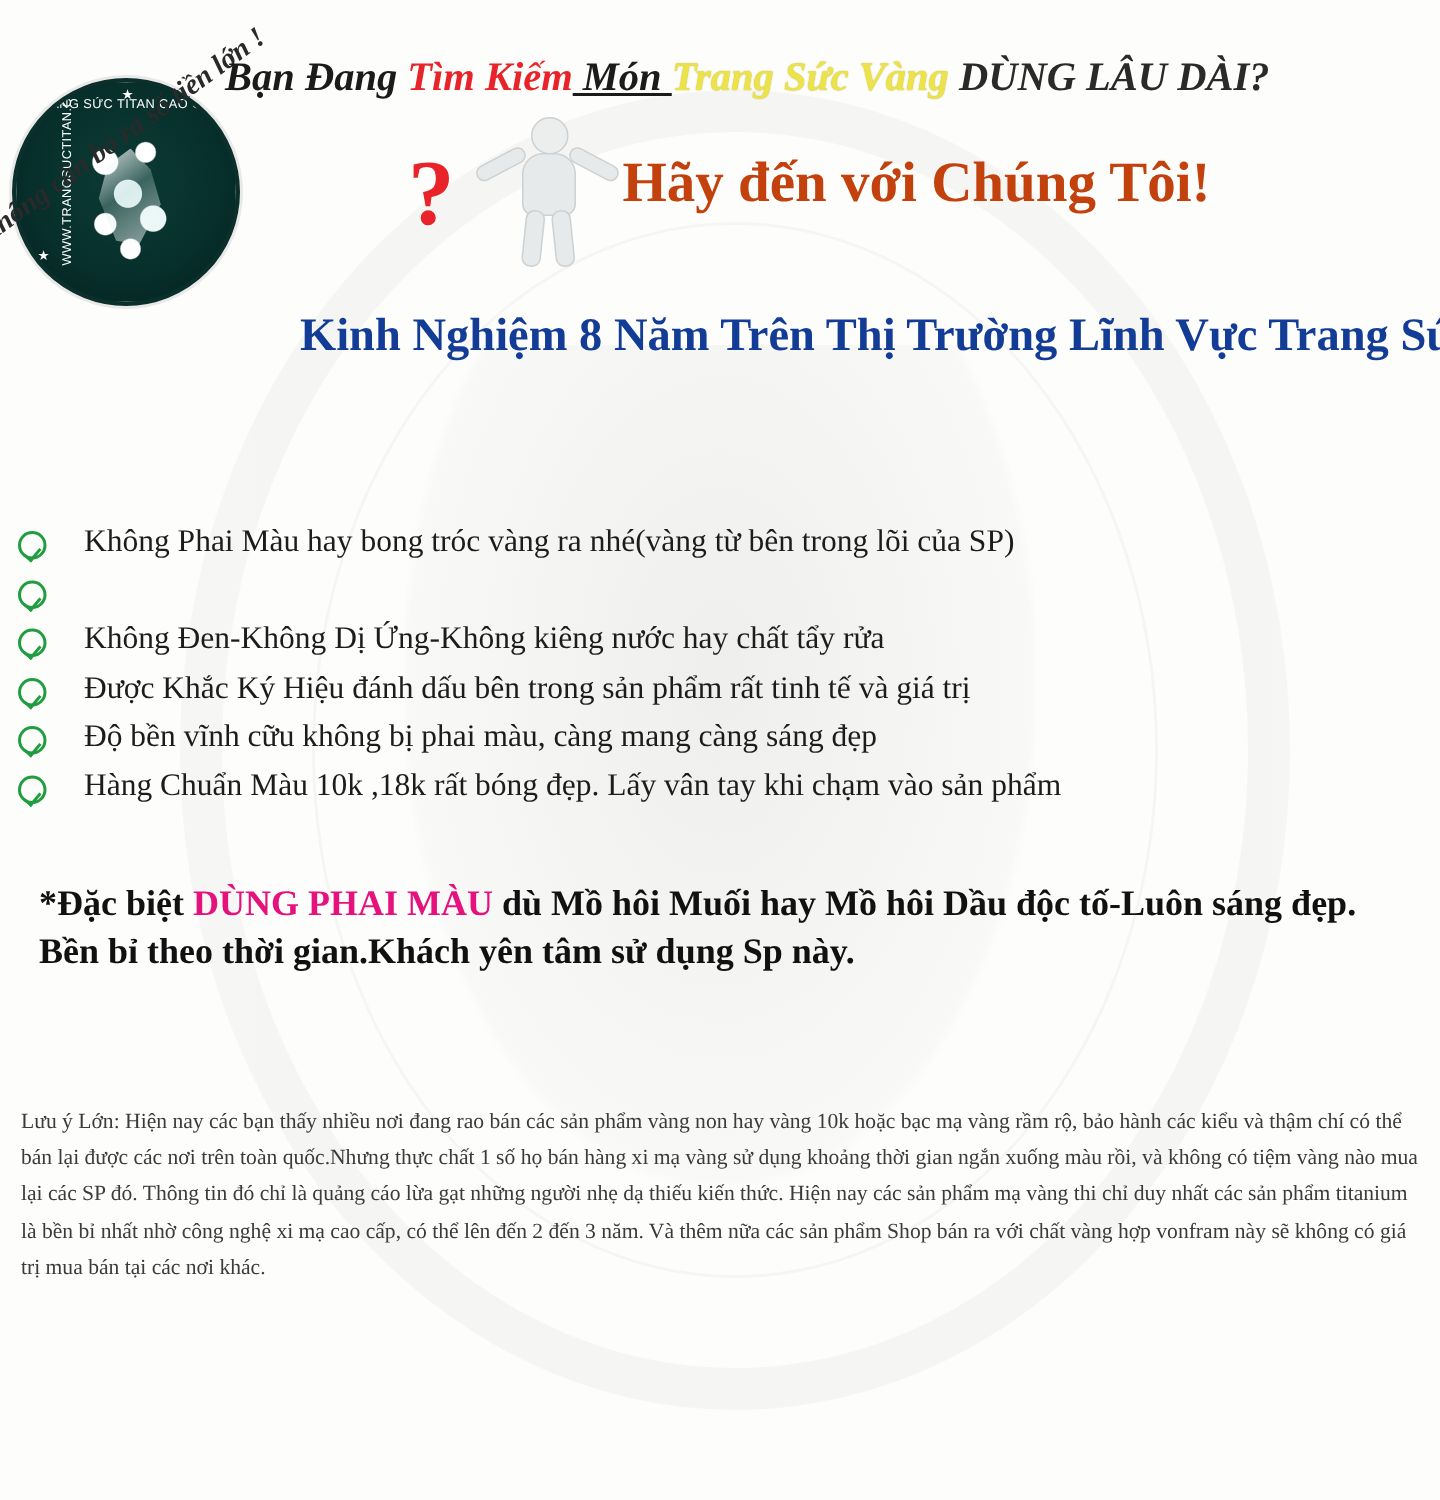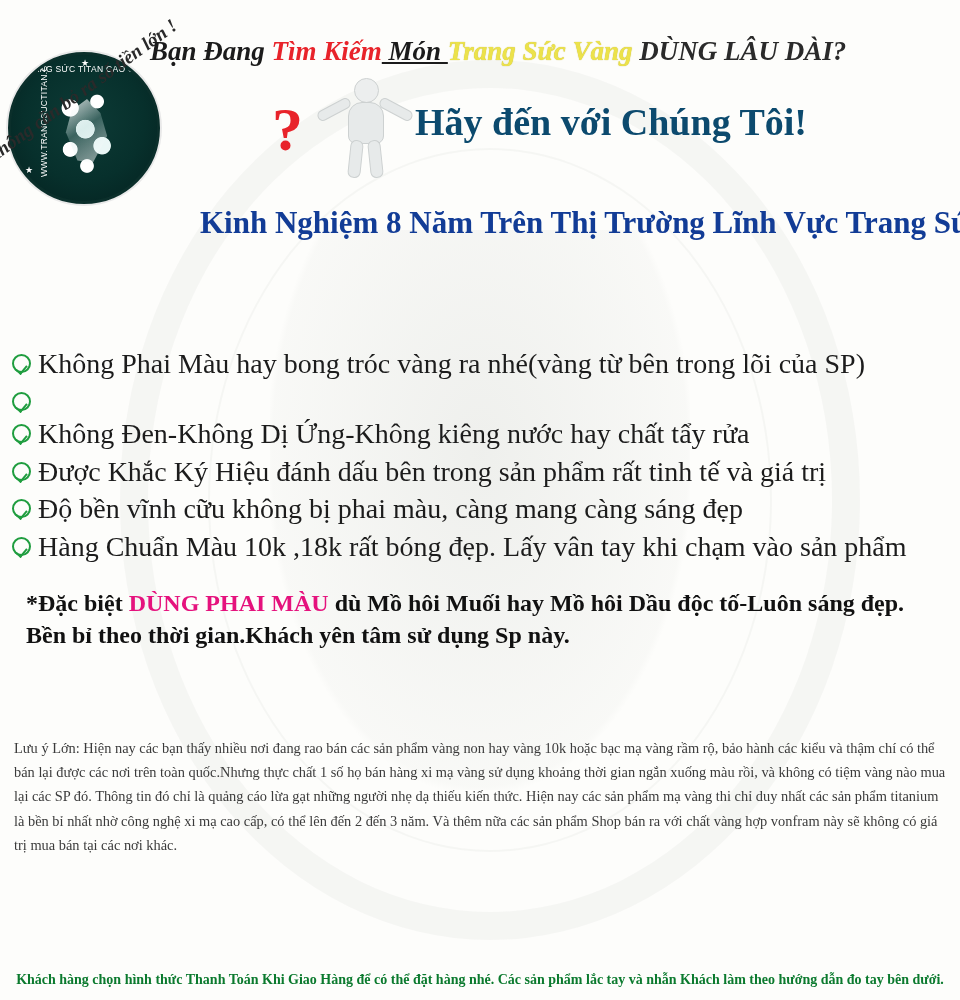--- a/index.html
+++ b/index.html
@@ -128,21 +128,21 @@
   .headline1 .k2 { color: #e8232a; }
   .headline1 .k3 { color: #1b1b1b; text-decoration: underline; }
   .headline1 .k4 { color: #ece24a; text-shadow: 0 0 1px #b9ae25; }
   .headline1 .k5 { color: #2a2a2a; }
 
   .headline2 {
     position: absolute;
     left: 415px; top: 100px;
     font-size: 38px;
     font-weight: bold;
-    color: #0c4a6e;
+    color: #c2410c;
     white-space: nowrap;
   }
 
   .headline3 {
     position: absolute;
     left: 200px; top: 205px;
     font-size: 31px;
     font-weight: bold;
     color: #123c96;
     white-space: nowrap;
@@ -204,22 +204,22 @@
 
   
   .bullets {
     position: absolute;
     left: 12px; top: 350px;
     width: 940px;
   }
   .bullet {
     display: flex;
     align-items: flex-start;
-    gap: 7px;
-    font-size: 28px;
+    gap: 25px;
+    font-size: 21px;
     color: #1c1c1c;
     line-height: 1.0;
     margin-bottom: 9.5px;
     white-space: nowrap;
   }
   .tick {
     display: inline-block;
     width: 19px; height: 19px;
     border-radius: 50%;
     border: 2px solid #1f9d3f;
@@ -337,15 +337,14 @@
       <span>Hàng Chuẩn Màu 10k ,18k rất bóng đẹp. Lấy vân tay khi chạm vào sản phẩm</span>
     </div>
   </div>
 
   <div class="special">
     <span>*Đặc biệt </span><span class="pink">DÙNG PHAI MÀU</span><span> dù Mồ hôi Muối hay Mồ hôi Dầu độc tố-Luôn sáng đẹp. Bền bỉ theo thời gian.Khách yên tâm sử dụng Sp này.</span>
   </div>
 
   <div class="note">Lưu ý Lớn: Hiện nay các bạn thấy nhiều nơi đang rao bán các sản phẩm vàng non hay vàng 10k hoặc bạc mạ vàng rầm rộ, bảo hành các kiểu và thậm chí có thể bán lại được các nơi trên toàn quốc.Nhưng thực chất 1 số họ bán hàng xi mạ vàng sử dụng khoảng thời gian ngắn xuống màu rồi, và không có tiệm vàng nào mua lại các SP đó. Thông tin đó chỉ là quảng cáo lừa gạt những người nhẹ dạ thiếu kiến thức. Hiện nay các sản phẩm mạ vàng thi chỉ duy nhất các sản phẩm titanium là bền bỉ nhất nhờ công nghệ xi mạ cao cấp, có thể lên đến 2 đến 3 năm. Và thêm nữa các sản phẩm Shop bán ra với chất vàng hợp vonfram này sẽ không có giá trị mua bán tại các nơi khác.</div>
 
-  <div class="footer">Khách hàng chọn hình thức Thanh Toán Khi Giao Hàng để có thể đặt hàng nhé. Các sản phẩm lắc tay và nhẫn Khách làm theo hướng dẫn đo tay bên dưới.</div>
 
 </div>
 
 </body></html>

